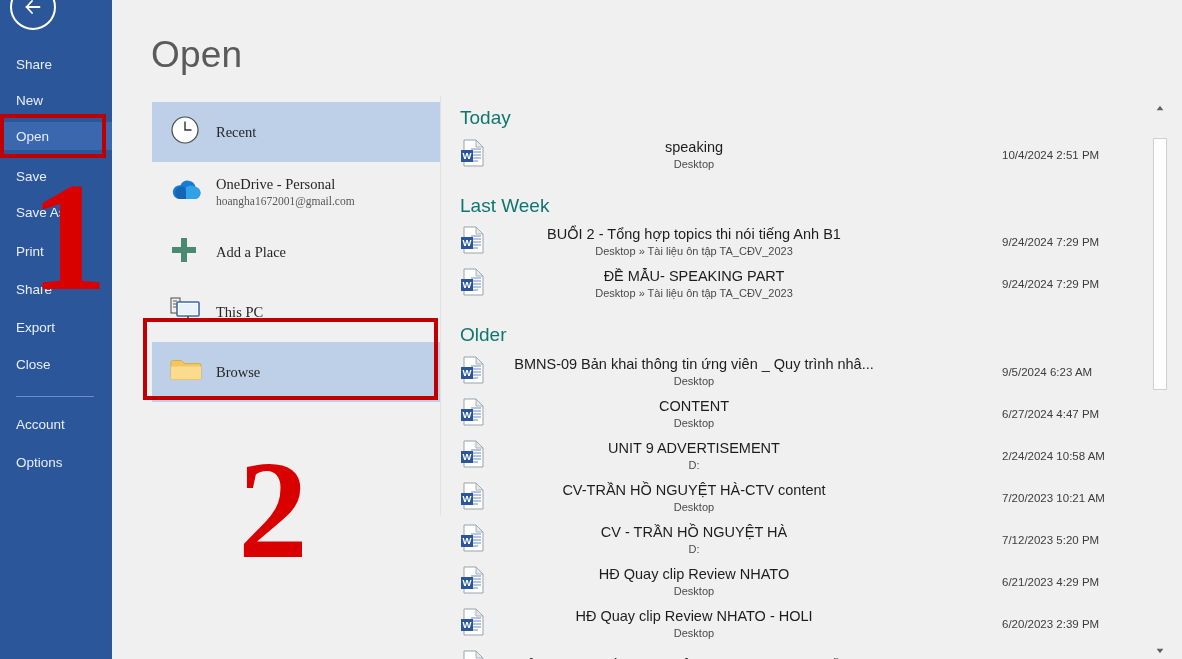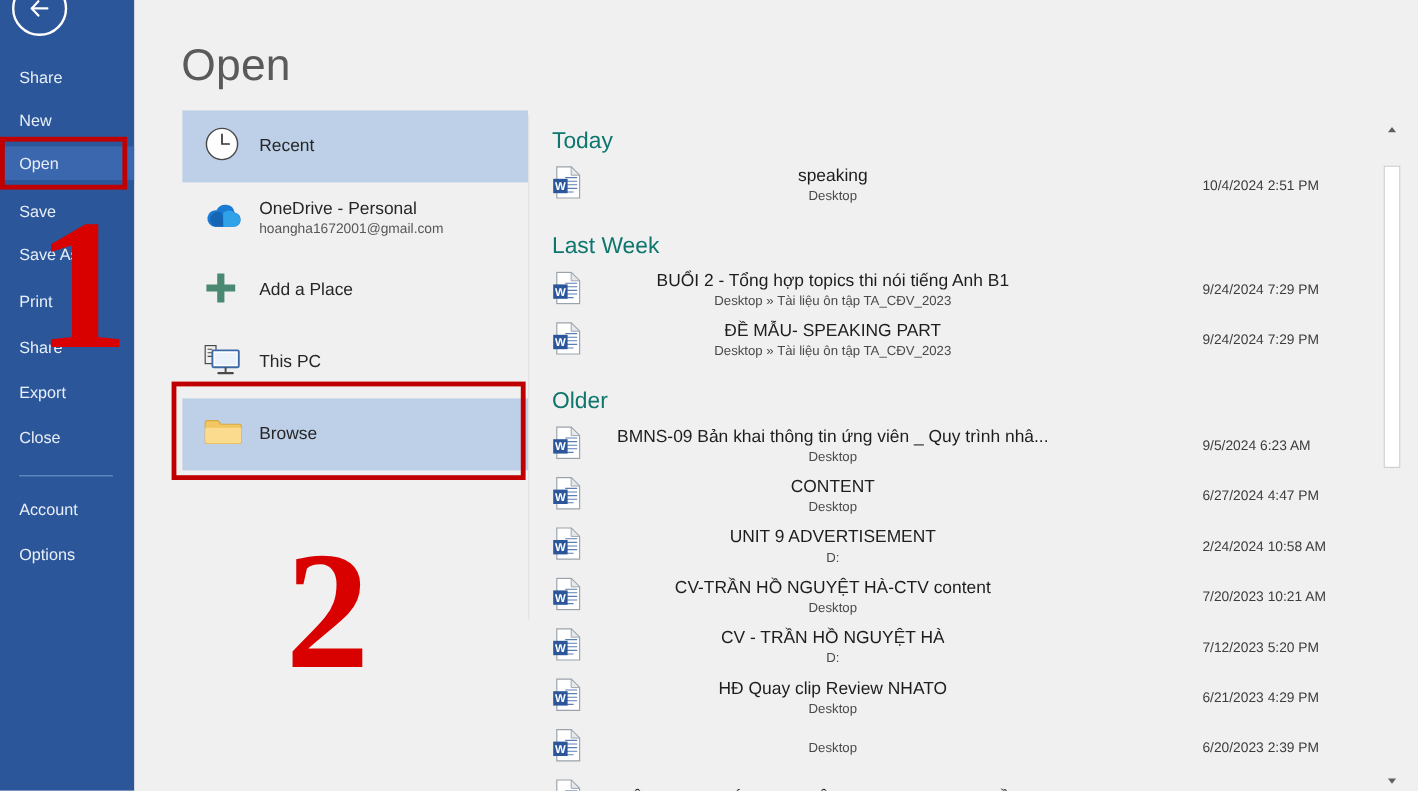--- a/index.html
+++ b/index.html
@@ -39,21 +39,21 @@
 
   
   #panel { position:absolute; left:112px; top:0; width:1070px; height:659px; background:#f0f0f0; }
 
   #page-title {
     position:absolute; left:39px; top:34px;
     font-size:37px; color:#5a5a5a; font-weight:400; letter-spacing:0.2px;
   }
 
   
-  #places { position:absolute; left:40px; top:92px; width:288px; }
+  #places { position:absolute; left:40px; top:102px; width:288px;font-family:Liberation Serif, serif; }
   .place {
     position:relative; height:60px; display:flex; align-items:center;
     padding-left:18px;
   }
   .place.sel { background:#bdd0e8; }
   .place .picon { width:46px; flex:0 0 46px; display:flex; align-items:center; justify-content:flex-start; }
   .place .ptext { display:flex; flex-direction:column; justify-content:center; }
   .place .pname { font-size:14.5px; color:#262626; line-height:1.25; }
   .place .psub  { font-size:11.5px; color:#575757; line-height:1.35; margin-top:1px; }
 
@@ -364,20 +364,21 @@
         <span class="ficon"><span style="display: inline-block;"><svg width="26" height="28" viewBox="0 0 26 28">
               <path d="M4 1 h12 l7 7 v19 h-19 z" fill="#ffffff" stroke="#9aa3ab" stroke-width="1"></path>
               <path d="M16 1 l7 7 h-7 z" fill="#e6e9ec" stroke="#9aa3ab" stroke-width="0.8"></path>
               <g stroke="#5b7fb4" stroke-width="0.9">
                 <path d="M11 10 h10M11 13 h10M11 16 h10M11 19 h10M11 22 h7"></path>
               </g>
               <rect x="1" y="11" width="12" height="12" fill="#2b579a"></rect>
               <text x="7" y="20.4" font-family="Liberation Sans, sans-serif" font-size="9.5" font-weight="bold" fill="#ffffff" text-anchor="middle">W</text>
             </svg></span></span>
         <span class="ftext">
+          <span class="fname">HĐ Quay clip Review NHATO - HOLI</span>
           <span class="fpath">Desktop</span>
         </span>
         <span class="fdate">6/20/2023 2:39 PM</span>
       </div>
       <div class="frow">
         <span class="ficon"><span style="display: inline-block;"><svg width="26" height="28" viewBox="0 0 26 28">
               <path d="M4 1 h12 l7 7 v19 h-19 z" fill="#ffffff" stroke="#9aa3ab" stroke-width="1"></path>
               <path d="M16 1 l7 7 h-7 z" fill="#e6e9ec" stroke="#9aa3ab" stroke-width="0.8"></path>
               <g stroke="#5b7fb4" stroke-width="0.9">
                 <path d="M11 10 h10M11 13 h10M11 16 h10M11 19 h10M11 22 h7"></path>

